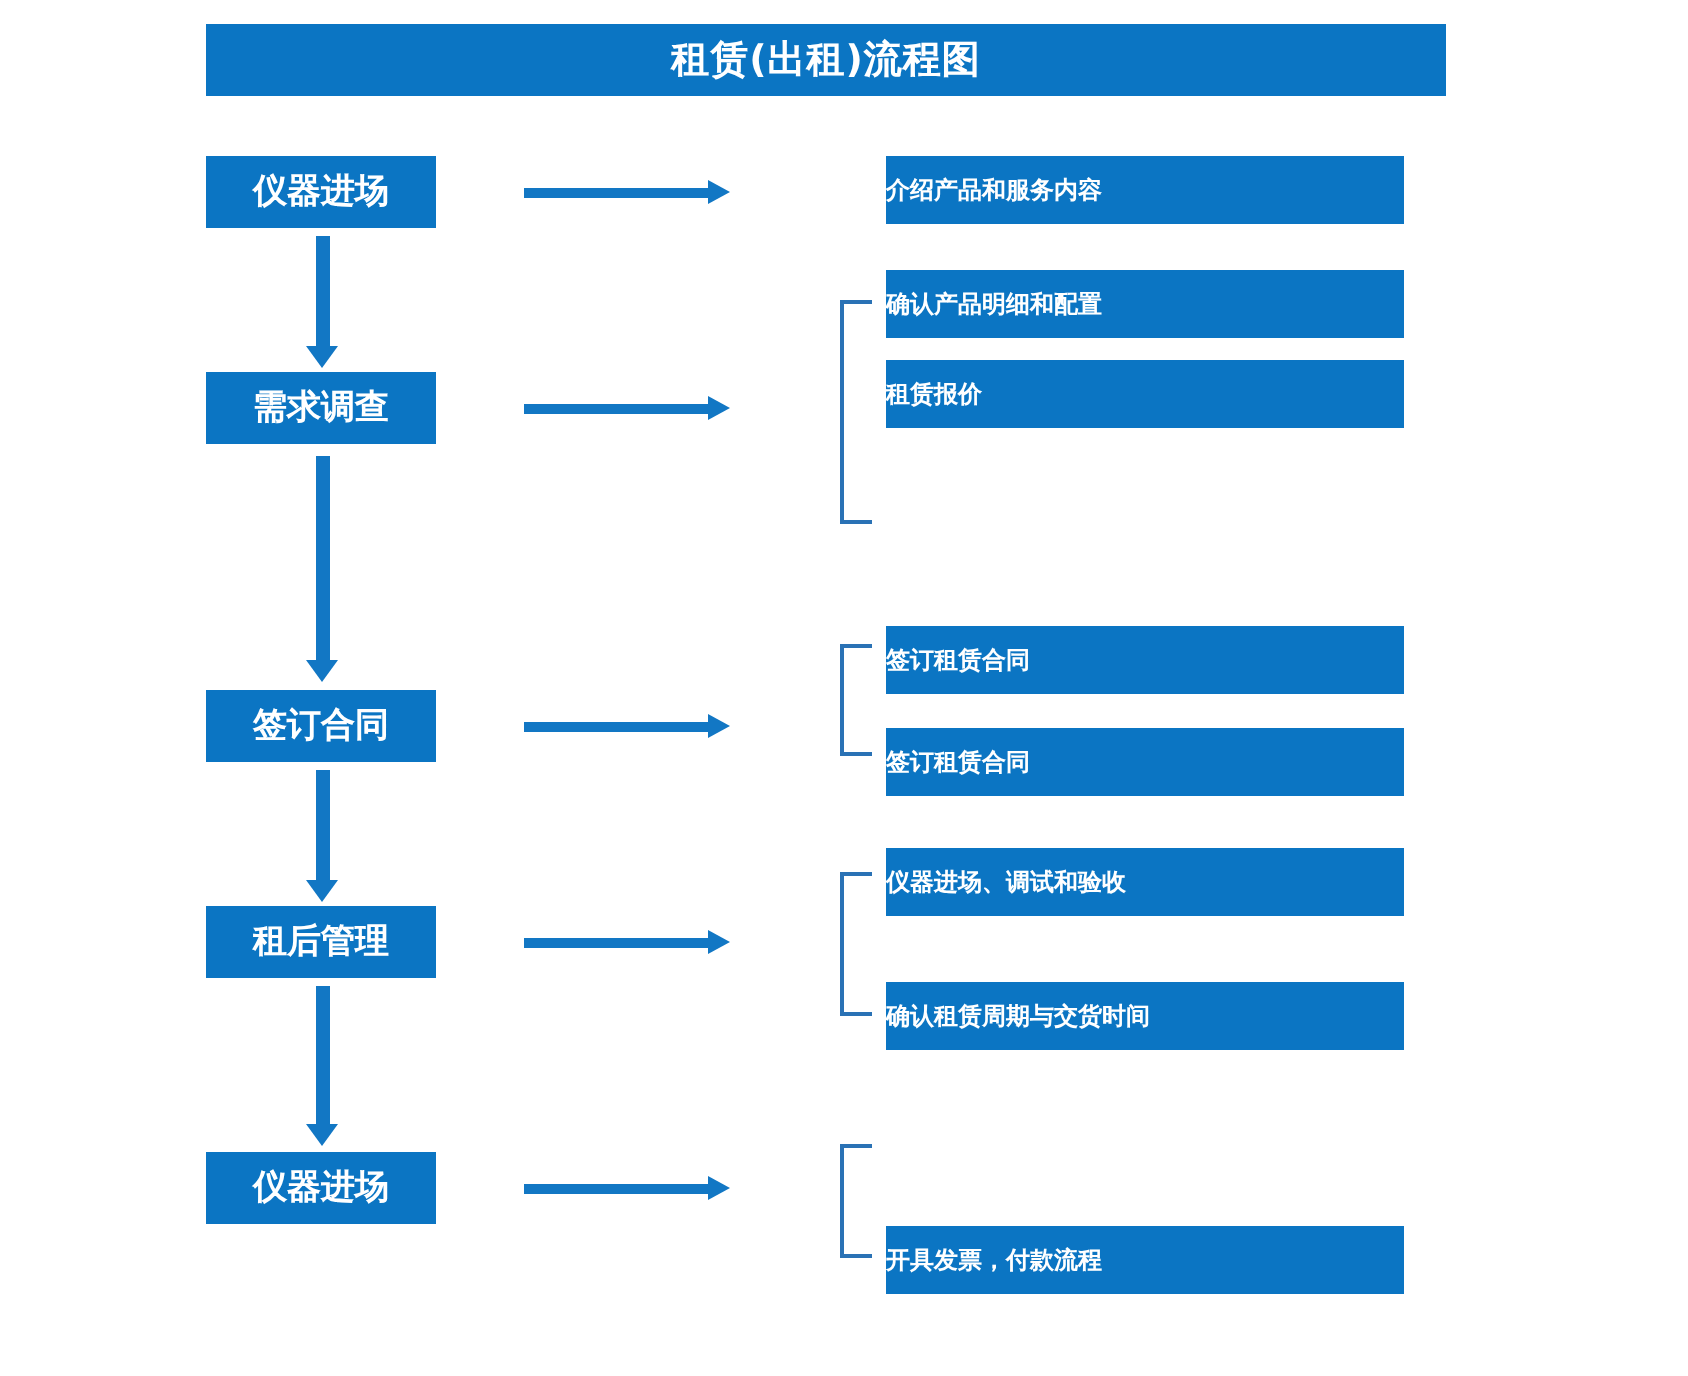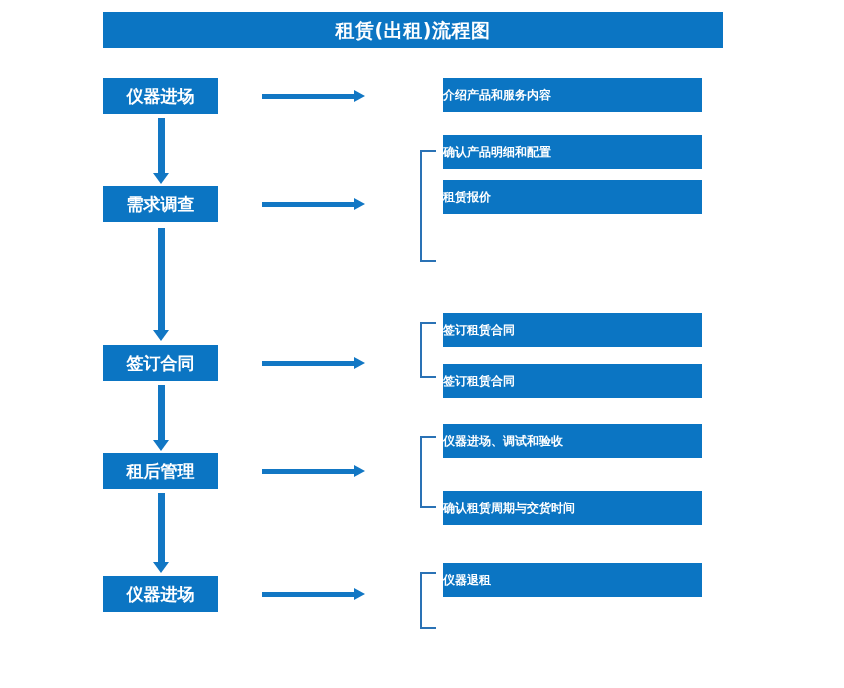--- a/index.html
+++ b/index.html
@@ -174,17 +174,17 @@
     </div>
   <div class="detail-box" style="top:364px">
       <span class="txt">签订租赁合同</span>
     </div>
   <div class="detail-box" style="top:424px">
       <span class="txt">仪器进场、调试和验收</span>
     </div>
   <div class="detail-box" style="top:491px">
       <span class="txt">确认租赁周期与交货时间</span>
     </div>
-  <div class="detail-box" style="top:563px">
-      <span class="txt">仪器退租</span>
+  <div class="detail-box" style="top:613px">
+      <span class="txt">开具发票，付款流程</span>
     </div>
 
 </div>
 
 </body></html>

